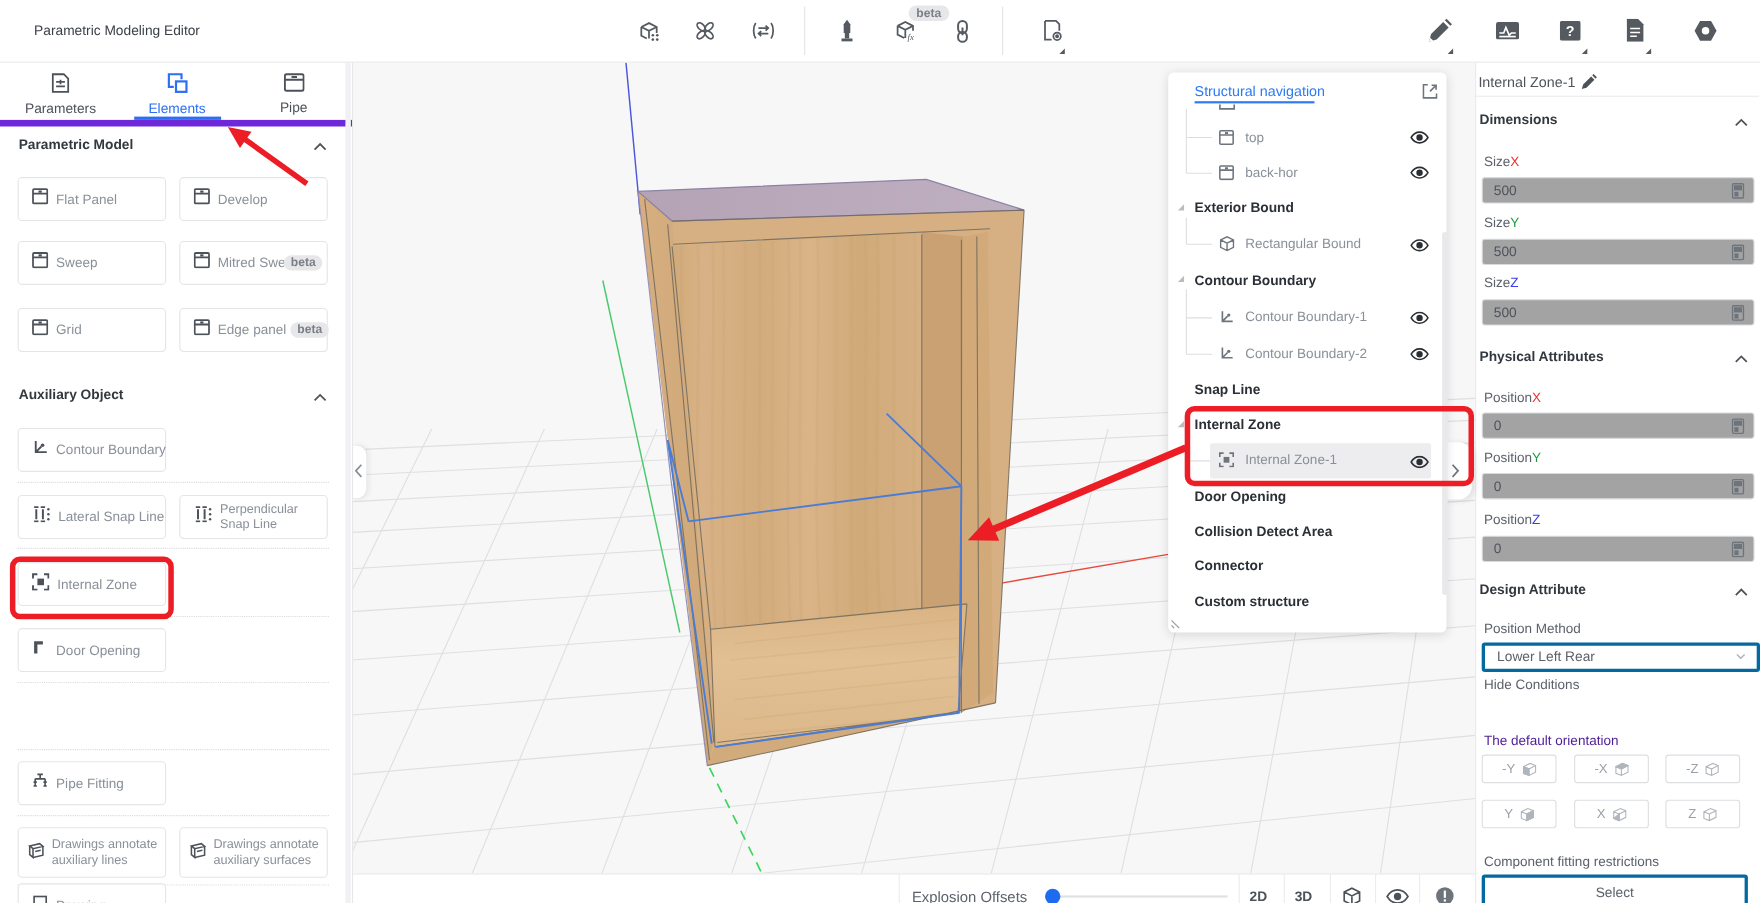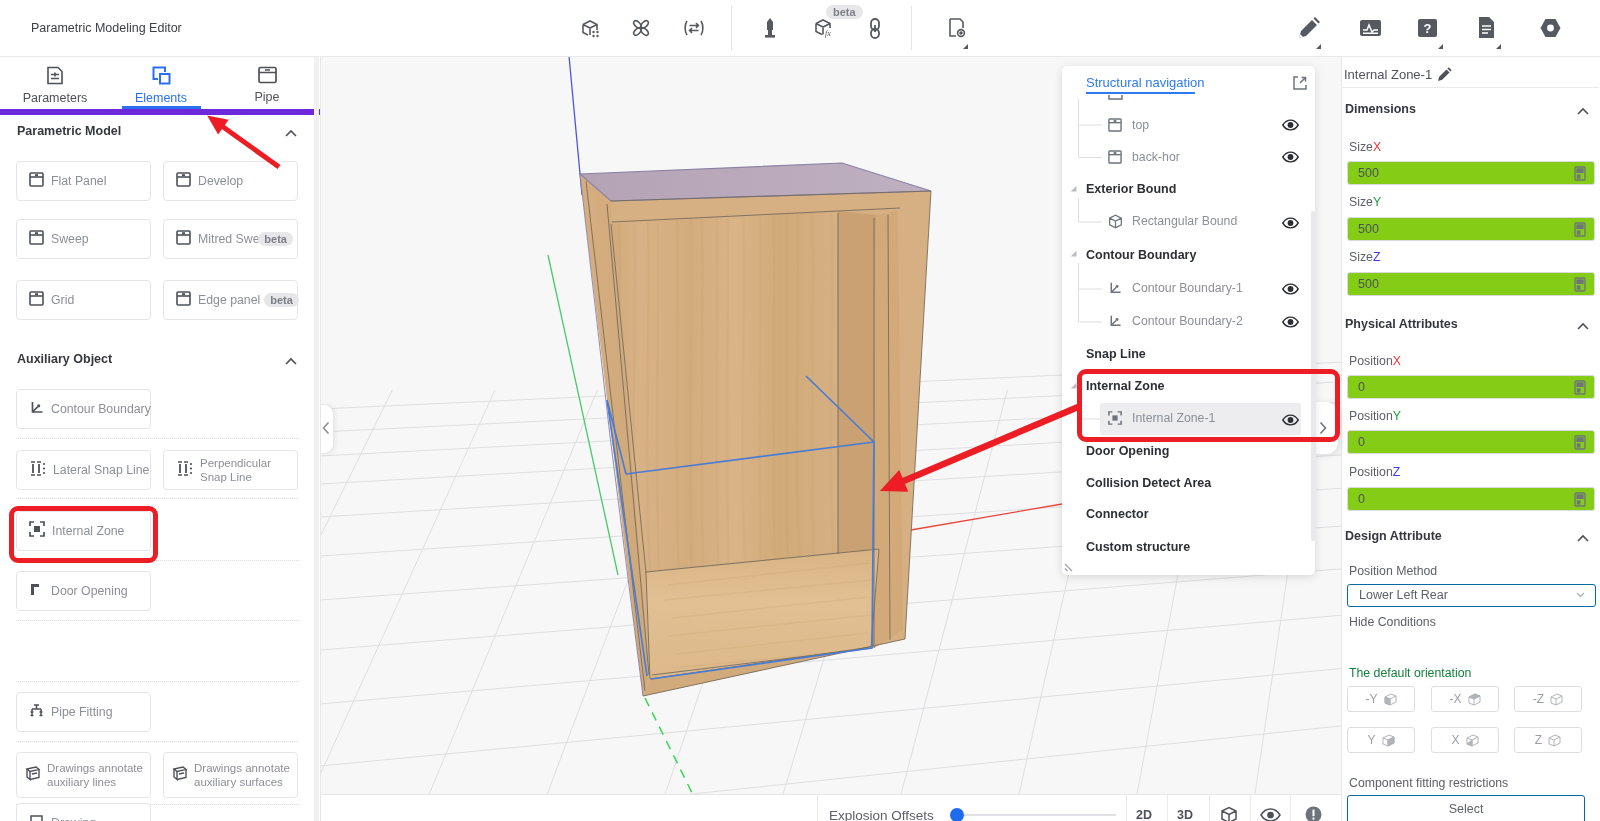--- a/index.html
+++ b/index.html
@@ -29,23 +29,23 @@
 .lbtn.dw .bicon{margin-left:8px;}
 .lbtn.dw .blabel{margin-left:6px;}
 .dotline{position:absolute;left:16px;width:283px;border-top:1px dotted #d9dbde;}
 .betab{display:inline-block;background:#e7e7ea;color:#7b8088;font-size:11px;font-weight:bold;border-radius:8px;padding:1px 6px;}
 #lscroll{position:absolute;right:1px;top:0;width:5px;height:765px;background:#f1f1f3;}
 
 #rpanel{position:absolute;left:1341px;top:56px;width:259px;height:765px;background:#fff;border-left:1px solid #e9e9eb;z-index:20;}
 .rlabel{position:absolute;left:7px;font-size:12.3px;color:#5c616a;}
 .rhead{position:absolute;left:3px;font-size:12.5px;font-weight:600;color:#33383f;}
 .rchev{position:absolute;left:234px;width:14px;height:14px;}
-.rinput{position:absolute;left:5px;width:236px;height:22px;border:1px solid #d8dade;border-radius:3px;background:#84cc16;font-size:12.5px;color:#4d525a;line-height:22px;padding-left:10px;}
+.rinput{position:absolute;left:5px;width:236px;height:22px;border:1px solid #d8dade;border-radius:3px;background:#a3a3a3;font-size:12.5px;color:#4d525a;line-height:22px;padding-left:10px;}
 .calcic{position:absolute;right:8px;top:4px;}
-.rsel{position:absolute;left:5px;width:236px;height:21px;border:1px solid #0369a1;border-radius:3px;background:#fff;font-size:12.5px;color:#5c626b;line-height:21px;padding-left:11px;}
+.rsel{position:absolute;left:5px;width:236px;height:21px;border:3px solid #0369a1;border-radius:3px;background:#fff;font-size:12.5px;color:#5c626b;line-height:21px;padding-left:11px;}
 .selcaret{position:absolute;right:10px;top:7px;width:9px;height:6px;}
 .obtn{position:absolute;width:66px;height:24px;border:1px solid #dcdee2;border-radius:3px;background:#fff;font-size:12px;color:#9aa0a8;display:flex;align-items:center;justify-content:center;gap:6px;}
 
 #canvas{position:absolute;left:320px;top:56px;width:1021px;height:765px;background:#f7f7f8;overflow:hidden;}
 
 #botbar{position:absolute;left:321px;top:782px;width:1020px;height:39px;background:#fff;border-top:1px solid #e7e7e9;z-index:15;margin-top:12px;}
 .bdiv{position:absolute;top:0;width:1px;height:39px;background:#ececef;}
 .btxt{position:absolute;top:13px;font-size:12.5px;font-weight:bold;color:#4d525a;}
 
 #navp{position:absolute;left:1062px;top:66px;width:253px;height:509px;background:#fff;border-radius:5px;box-shadow:0 2px 10px rgba(0,0,0,0.13);z-index:22;}
@@ -540,21 +540,21 @@
         </svg></div>
     <div class="rhead" style="top:473px">Design Attribute</div>
     <svg class="rchev" style="top:476px" viewBox="0 0 14 14" fill="none" stroke="#4d525a" stroke-width="1.6">
         <path d="M2 9 L7 4 L12 9"></path>
       </svg>
     <div class="rlabel" style="top:508px">Position Method</div>
     <div class="rsel" style="top:528px">Lower Left Rear<svg class="selcaret" viewBox="0 0 9 6" fill="none" stroke="#aeb3ba" stroke-width="1.3">
           <path d="M1 1 L4.5 4.5 L8 1"></path>
         </svg></div>
     <div class="rlabel" style="top:559px">Hide Conditions</div>
-    <div class="rlabel" style="top:610px;color:#15803d">The default orientation</div>
+    <div class="rlabel" style="top:610px;color:#4c1d95">The default orientation</div>
     <div class="obtn" style="left:5px;top:630px">-Y <svg width="13" height="13" viewBox="0 0 13 13" fill="none" stroke="#b0b5bc" stroke-width="1">
           <path d="M1 4 L7 1 L12 3 L12 9 L6 12 L1 10 Z M1 4 L6 6 L6 12 M6 6 L12 3"></path>
           <path d="M1 4 L6 6 L6 12 L1 10 Z" fill="#b0b5bc"></path>
         </svg></div>
     <div class="obtn" style="left:89px;top:630px">-X <svg width="13" height="13" viewBox="0 0 13 13" fill="none" stroke="#b0b5bc" stroke-width="1">
           <path d="M1 4 L7 1 L12 3 L12 9 L6 12 L1 10 Z M1 4 L6 6 L6 12 M6 6 L12 3"></path>
           <path d="M7 1 L12 3 L6 6 L1 4 Z" fill="#b0b5bc"></path>
         </svg></div>
     <div class="obtn" style="left:172px;top:630px">-Z <svg width="13" height="13" viewBox="0 0 13 13" fill="none" stroke="#b0b5bc" stroke-width="1">
           <path d="M1 4 L7 1 L12 3 L12 9 L6 12 L1 10 Z M1 4 L6 6 L6 12 M6 6 L12 3"></path>

